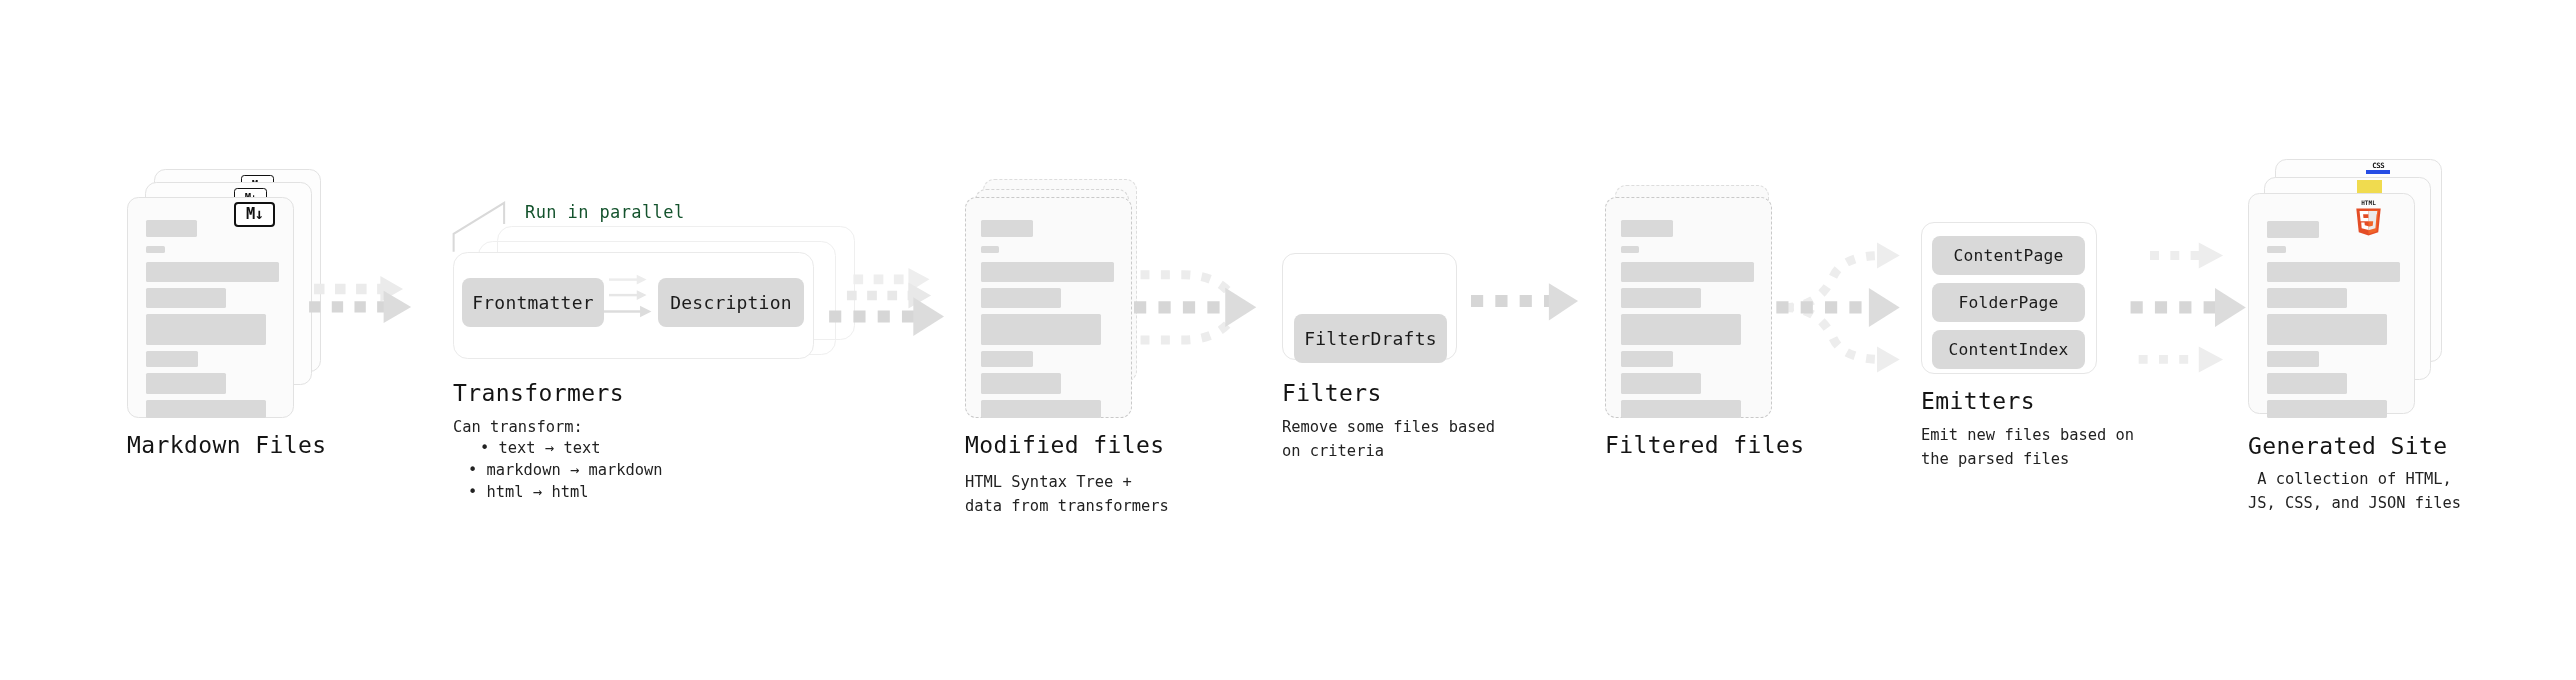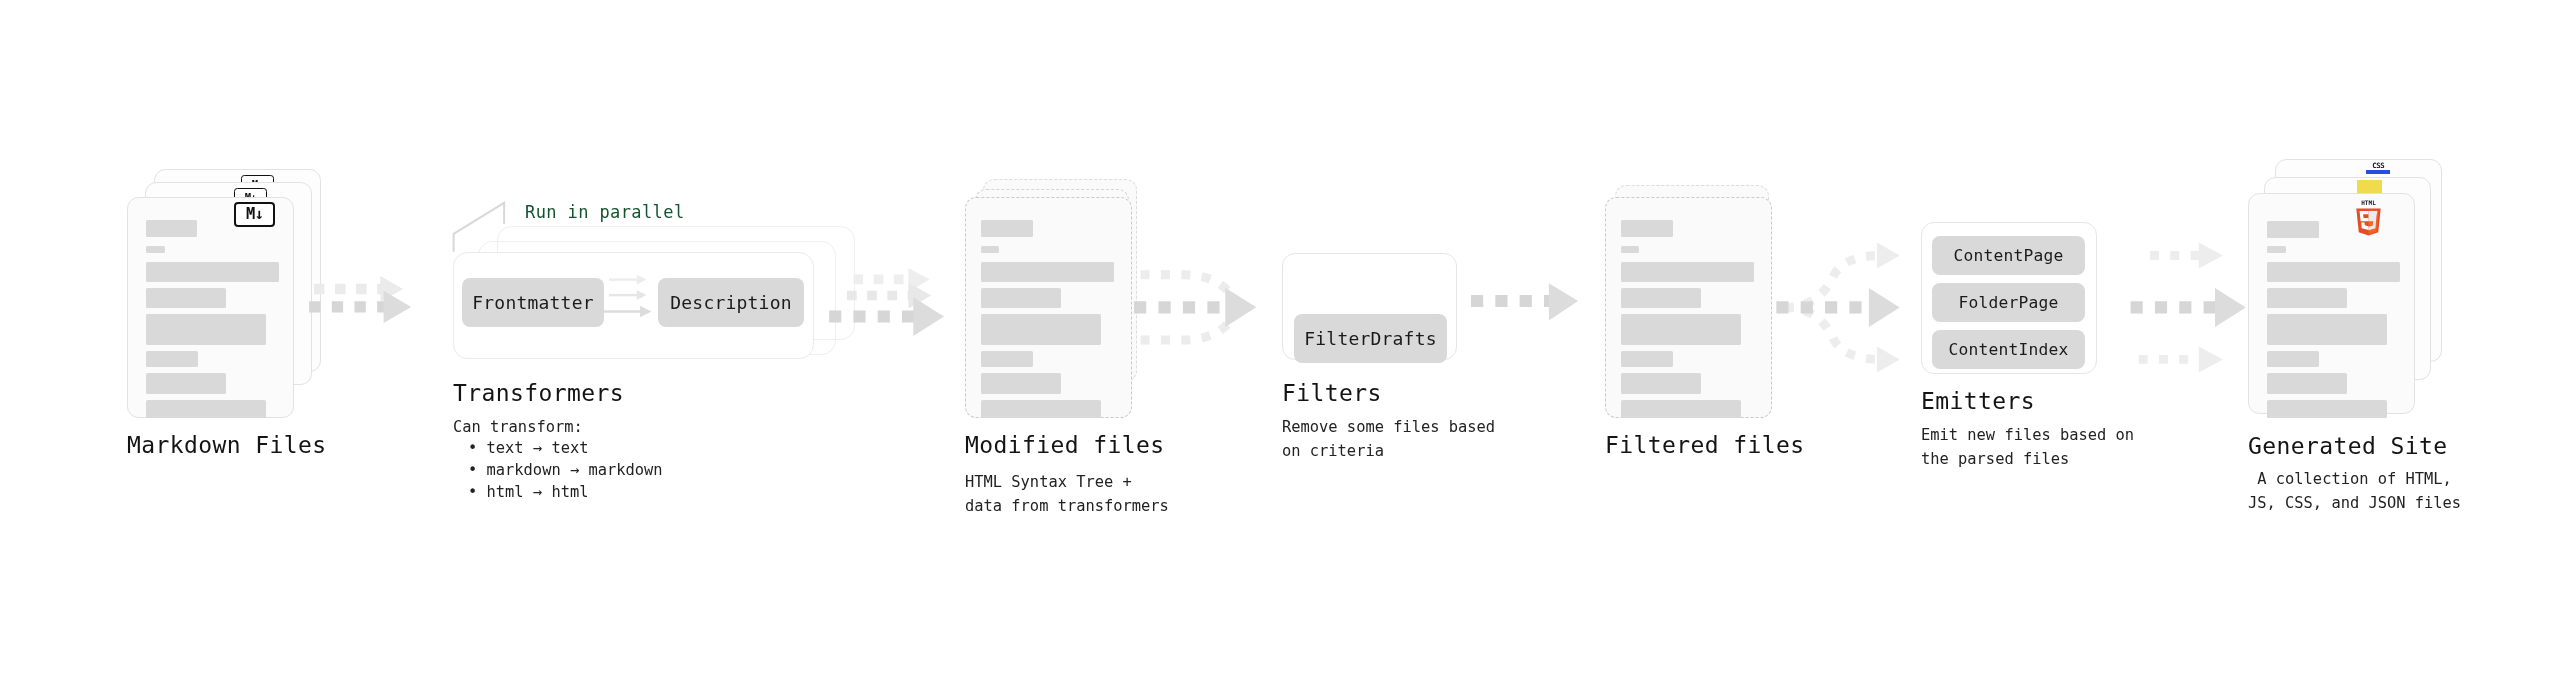--- a/index.html
+++ b/index.html
@@ -138,21 +138,21 @@
         <line x1="-12" y1="47" x2="40" y2="47"></line>
       </g>
       <polygon points="38,40 38,54 52,47" fill="#dcdcdc"></polygon>
     </svg>
 
     <div class="chip" style="left:462px;top:278px;width:142px;height:49px;text-align:center;">Frontmatter</div>
     <div class="chip" style="left:658px;top:278px;width:146px;height:49px;">Description</div>
   </div>
   <div class="title" style="left:453px;top:380px;">Transformers</div>
   <div class="sub" style="left:453px;top:416px;">Can transform:</div>
-  <div class="sub" style="left:468px;top:437px;">• text → text</div>
+  <div class="sub" style="left:480px;top:437px;">• text → text</div>
   <div class="sub" style="left:468px;top:459px;">• markdown → markdown</div>
   <div class="sub" style="left:468px;top:481px;">• html → html</div>
 
   <svg class="abs" style="left:829px;top:268px;width:154px;height:89px;" viewBox="0 0 190 110" width="154" height="89">
     <g stroke="#eeeeee" stroke-width="12" stroke-dasharray="12 13" fill="none">
       <line x1="30" y1="14" x2="104" y2="14"></line>
     </g>
     <polygon points="98,0 98,30 124,14" fill="#eeeeee"></polygon>
     <g stroke="#e8e8e8" stroke-width="12" stroke-dasharray="12 13" fill="none">
       <line x1="22" y1="34" x2="104" y2="34"></line>

